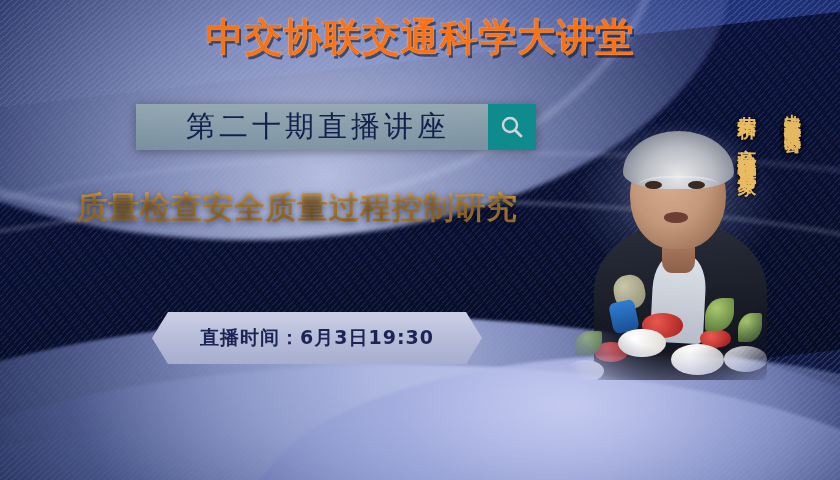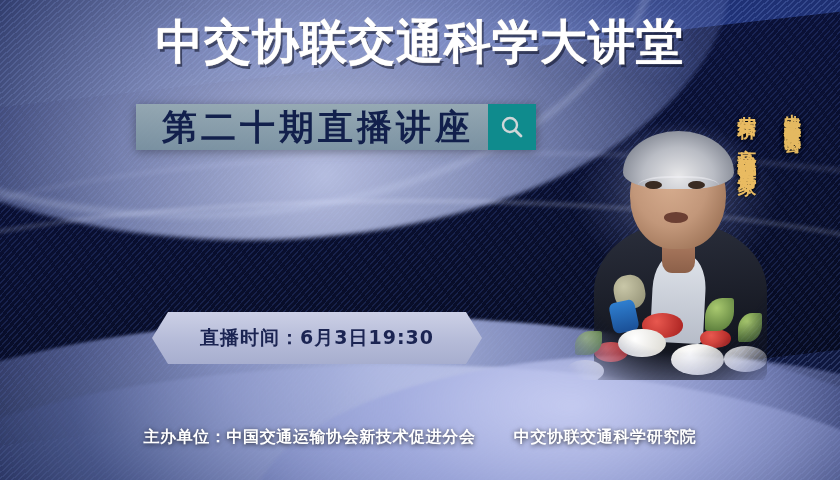--- a/index.html
+++ b/index.html
@@ -246,25 +246,25 @@
   .fl.red   { background: radial-gradient(circle at 36% 34%, #e8584f, #a41d1c); }
   .fl.white { background: radial-gradient(circle at 36% 34%, #ffffff, #d9d7cf); }
   .fl.green { background: radial-gradient(circle at 40% 30%, #a9c96f, #4d7033); border-radius: 60% 10% 60% 10%; }
 
   
   .main-title {
     position: absolute;
     left: 0; right: 0;
     top: 18px;
     text-align: center;
-    font-size: 47px;
+    font-size: 38px;
     line-height: 1;
     font-weight: 700;
     letter-spacing: 1px;
-    color: #ffffff;
+    color: #f97316;
     text-shadow:
       0 0 1px #f6ead4,
       2px 3px 0 rgba(6,10,30,.55),
       0 0 18px rgba(140,160,235,.35);
     white-space: nowrap;
     font-family: "DejaVu Sans", "Liberation Sans", sans-serif;
   }
 
   
   .subtitle-bar {
@@ -277,22 +277,22 @@
     align-items: stretch;
     background: linear-gradient(180deg, rgba(150,170,178,.92), rgba(120,145,158,.88));
     box-shadow: 0 2px 10px rgba(0,0,0,.35);
   }
   .subtitle-text {
     flex: 1;
     display: flex;
     align-items: center;
     justify-content: center;
     color: #12204c;
-    font-size: 35px;
-    font-weight: 700;
+    font-size: 29px;
+    font-weight: 400;
     letter-spacing: 4px;
     padding-left: 12px;
     font-family: "DejaVu Sans", "Liberation Sans", sans-serif;
   }
   .search-chip {
     width: 48px;
     background: #0f8b8d;
     display: flex;
     align-items: center;
     justify-content: center;
@@ -436,26 +436,22 @@
       <span>
         <svg width="26" height="26" viewBox="0 0 26 26" aria-hidden="true">
           <circle cx="11" cy="11" r="7" fill="none" stroke="#cfd6d8" stroke-width="2.4"></circle>
           <line x1="16.2" y1="16.2" x2="22" y2="22" stroke="#cfd6d8" stroke-width="2.8" stroke-linecap="round"></line>
         </svg>
       </span>
     </div>
   </div>
 
   <div class="topic">
+    <span class="l2">质量检查安全质量过程控制研究</span>
   </div>
 
   <div class="time-badge">直播时间：6月3日19:30</div>
 
   <div class="vert-col vert-name">黄绍桥  高栓试验研究首席专家</div>
   <div class="vert-col vert-org">中铁大桥科学研究院有限公司</div>
 
-  <div class="footer">
-    <span>主办单位：中国交通运输协会新技术促进分会</span>
-    <span class="gap"></span>
-    <span>中交协联交通科学研究院</span>
-  </div>
 
 </div>
 
 </body></html>

